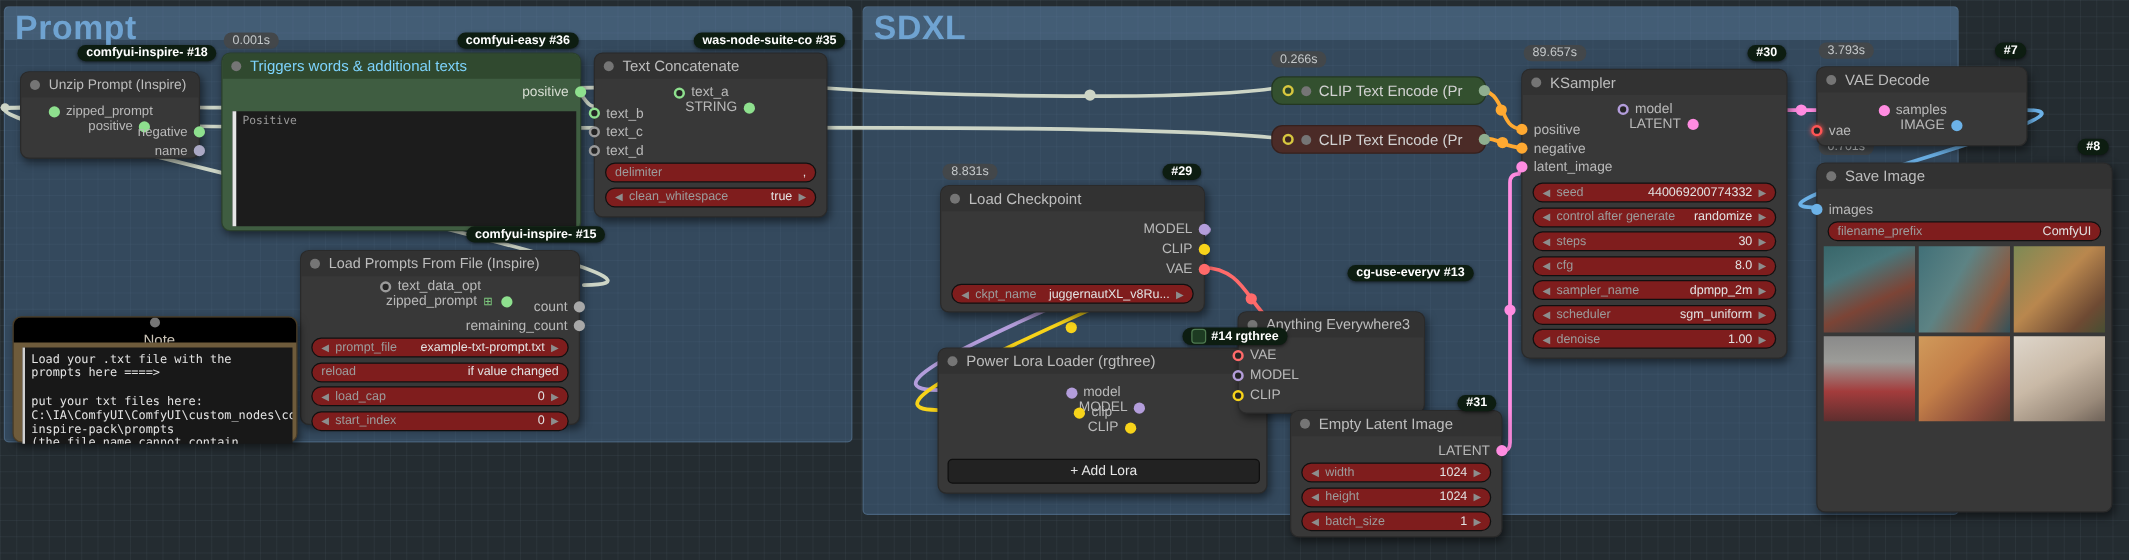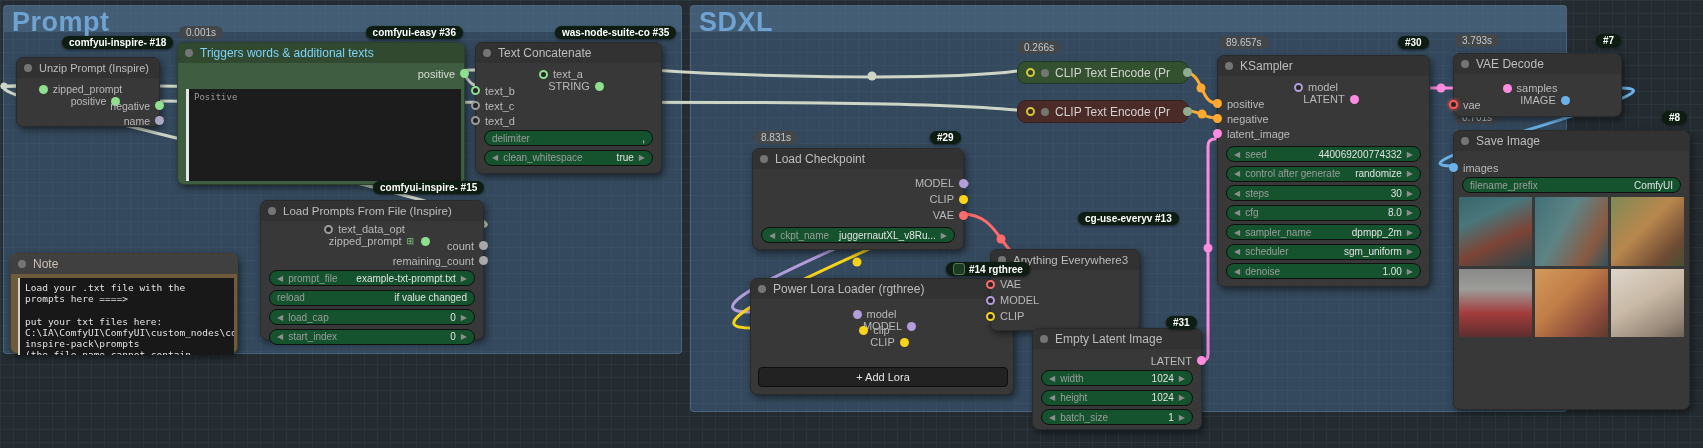--- a/index.html
+++ b/index.html
@@ -23,36 +23,36 @@
   .row.h16{height:16px;}
   .row.out{justify-content:flex-end;}
   .row.spread{justify-content:space-between;flex-direction:column;}
   .port{display:flex;align-items:center;gap:5px;}
   .dot{width:9px;height:9px;border-radius:50%;flex:none;}
   .ring{width:5px;height:5px;border-radius:50%;background:#242424;border:2px solid #9a9a9a;flex:none;}
   .in .dot,.in .ring,.pin{margin-left:-15px;}
   .pout .dot,.pout .ring{margin-right:-15px;}
   .lbl{color:#b9b9b9;}
   .widgets{padding:2px 8px;}
-  .widget{height:14px;margin-bottom:3.5px;background:#14532d;border:1px solid #101010;border-radius:8px;
+  .widget{height:14px;margin-bottom:3.5px;background:#7f1d1d;border:1px solid #101010;border-radius:8px;
           display:flex;align-items:center;padding:0 7px;font-size:10px;color:#9c9c9c;gap:5px;}
   .widget .wname{flex:none;}
   .widget .wval{margin-left:auto;color:#e2e2e2;}
   .arr{color:#8d8d8d;font-size:8px;flex:none;}
   .arr.l::before{content:"\25C0";}
   .arr.r::before{content:"\25B6";}
   .badge{position:absolute;z-index:12;background:#0d1d11;color:#fff;font-size:10px;font-weight:bold;
          padding:1px 7px;border-radius:8px;box-shadow:0 1px 3px rgba(0,0,0,.6);white-space:nowrap;display:flex;align-items:center;gap:4px;}
   .time{position:absolute;z-index:9;background:#43474a;color:#c4c8ca;font-size:10px;
         padding:1px 7px;border-radius:6px;white-space:nowrap;}
   
   .n-green{background:#3f5d41;border-color:#2b402d;}
   .n-green .ntitle{background:#30492f;color:#7dd3fc;}
   .n-note{background:#6e5b3b;border-color:#4a3c26;}
-  .n-note .ntitle{background:#404040;color:#c9c2b5;}
+  .n-note .ntitle{background:#000000;color:#c9c2b5;flex-direction:column;}
   .pill{height:21px;border-radius:9px;display:flex;align-items:center;padding:0 8px;gap:6px;font-size:12px;color:#d2d2d2;}
   .pill-green{background:#33502f;border:1px solid #233722;}
   .pill-red{background:#4b2b27;border:1px solid #36201d;}
   .textbox{position:absolute;background:#1c1c1c;border-left:3px solid #e6e6e6;
            font-family:"DejaVu Sans Mono",monospace;font-size:9px;color:#9a9a9a;padding:3px 5px;
            white-space:pre-wrap;overflow:hidden;line-height:1.25;}
   .notebox{position:absolute;background:#181818;border-left:2px solid #cfcfcf;
            font-family:"DejaVu Sans Mono",monospace;font-size:9.5px;color:#e3e3e3;padding:4px 5px;
            white-space:pre-wrap;overflow:hidden;line-height:1.18;}
   .btn{position:absolute;background:#222;border:1px solid #0f0f0f;border-radius:4px;color:#e6e6e6;
@@ -205,21 +205,21 @@
     <div class="widget">
         <span class="arr l"></span>
         <span class="wname">clean_whitespace</span>
         <span class="wval">true</span>
         <span class="arr r"></span>
       </div>
   </div>
 </div>
 
 <div class="badge" style="left:373px;top:181px;">comfyui-inspire- #15</div>
-<div class="node" style="left:260px;top:200px;width:222px;height:138px;">
+<div class="node" style="left:240px;top:200px;width:222px;height:138px;">
   <div class="ntitle">
       <span class="tdot"></span>
       <span style="font-size:11.5px;">Load Prompts From File (Inspire)</span>
     </div>
   <div class="rows" style="padding-top:2px;">
     <div class="row spread">
       <span class="port in">
           <span class="ring"></span>
           <span class="lbl">text_data_opt</span>
         </span>

